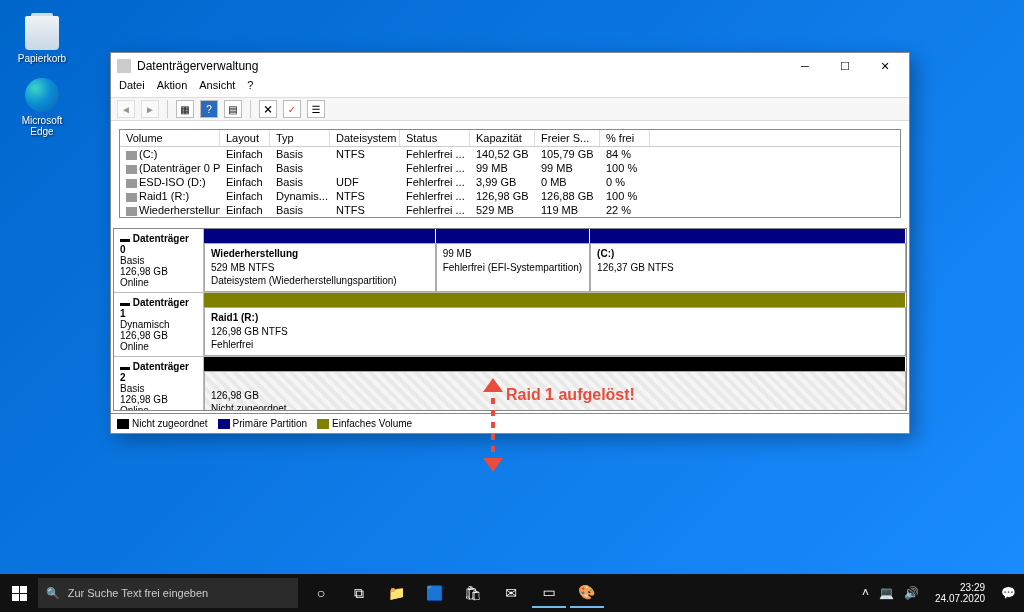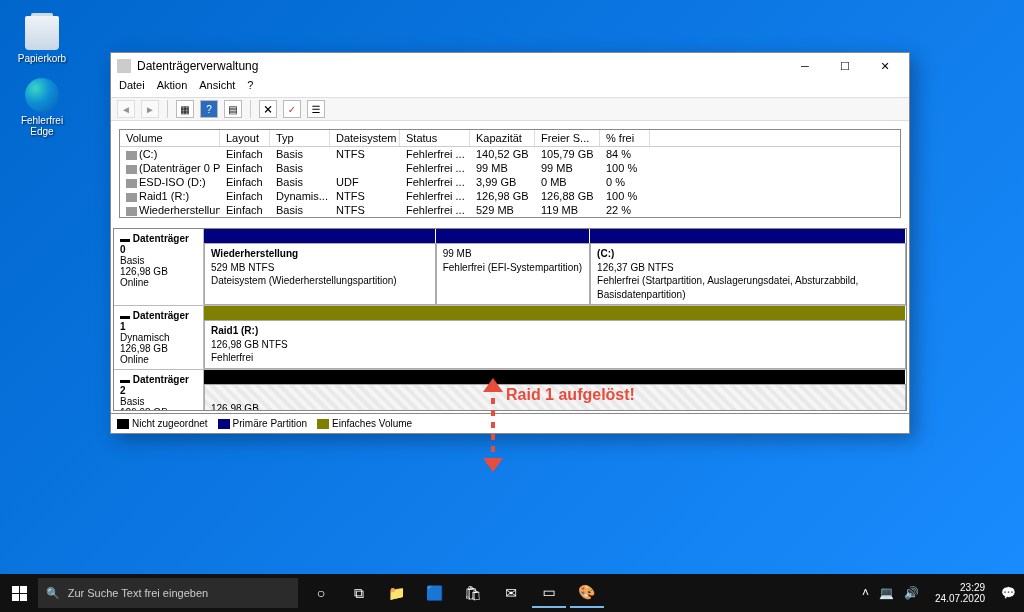--- a/index.html
+++ b/index.html
@@ -92,21 +92,21 @@
 </style>
 </head>
 <body>
 
 <div class="desktop-icon recycle">
   <div class="ico"></div>
   <span>Papierkorb</span>
 </div>
 <div class="desktop-icon edge-ico">
   <div class="ico"></div>
-  <span>Fehlerfrei Edge</span>
+  <span>Microsoft Edge</span>
 </div>
 
 <div class="window">
   <div class="titlebar">
     <div class="appico"></div>
     <span>Datenträgerverwaltung</span>
     <div class="spacer"></div>
     <div class="winbtn">─</div>
     <div class="winbtn">☐</div>
     <div class="winbtn close">✕</div>
@@ -216,21 +216,20 @@
             <span>529 MB NTFS</span><br>
             <span>Dateisystem (Wiederherstellungspartition)</span>
           </div>
           <div class="part" style="flex:0 0 22%">
             <span>99 MB</span><br>
             <span>Fehlerfrei (EFI-Systempartition)</span>
           </div>
           <div class="part" style="flex:1">
             <span class="pname">(C:)</span><br>
             <span>126,37 GB NTFS</span><br>
-            <span>Fehlerfrei (Startpartition, Auslagerungsdatei, Absturzabbild, Basisdatenpartition)</span>
           </div>
         </div>
       </div>
     </div>
 
     <div class="disk-row">
       <div class="disk-label">
         <span>▬ </span><span class="dname">Datenträger 1</span><br>
         <span>Dynamisch</span><br>
         <span>126,98 GB</span><br>

